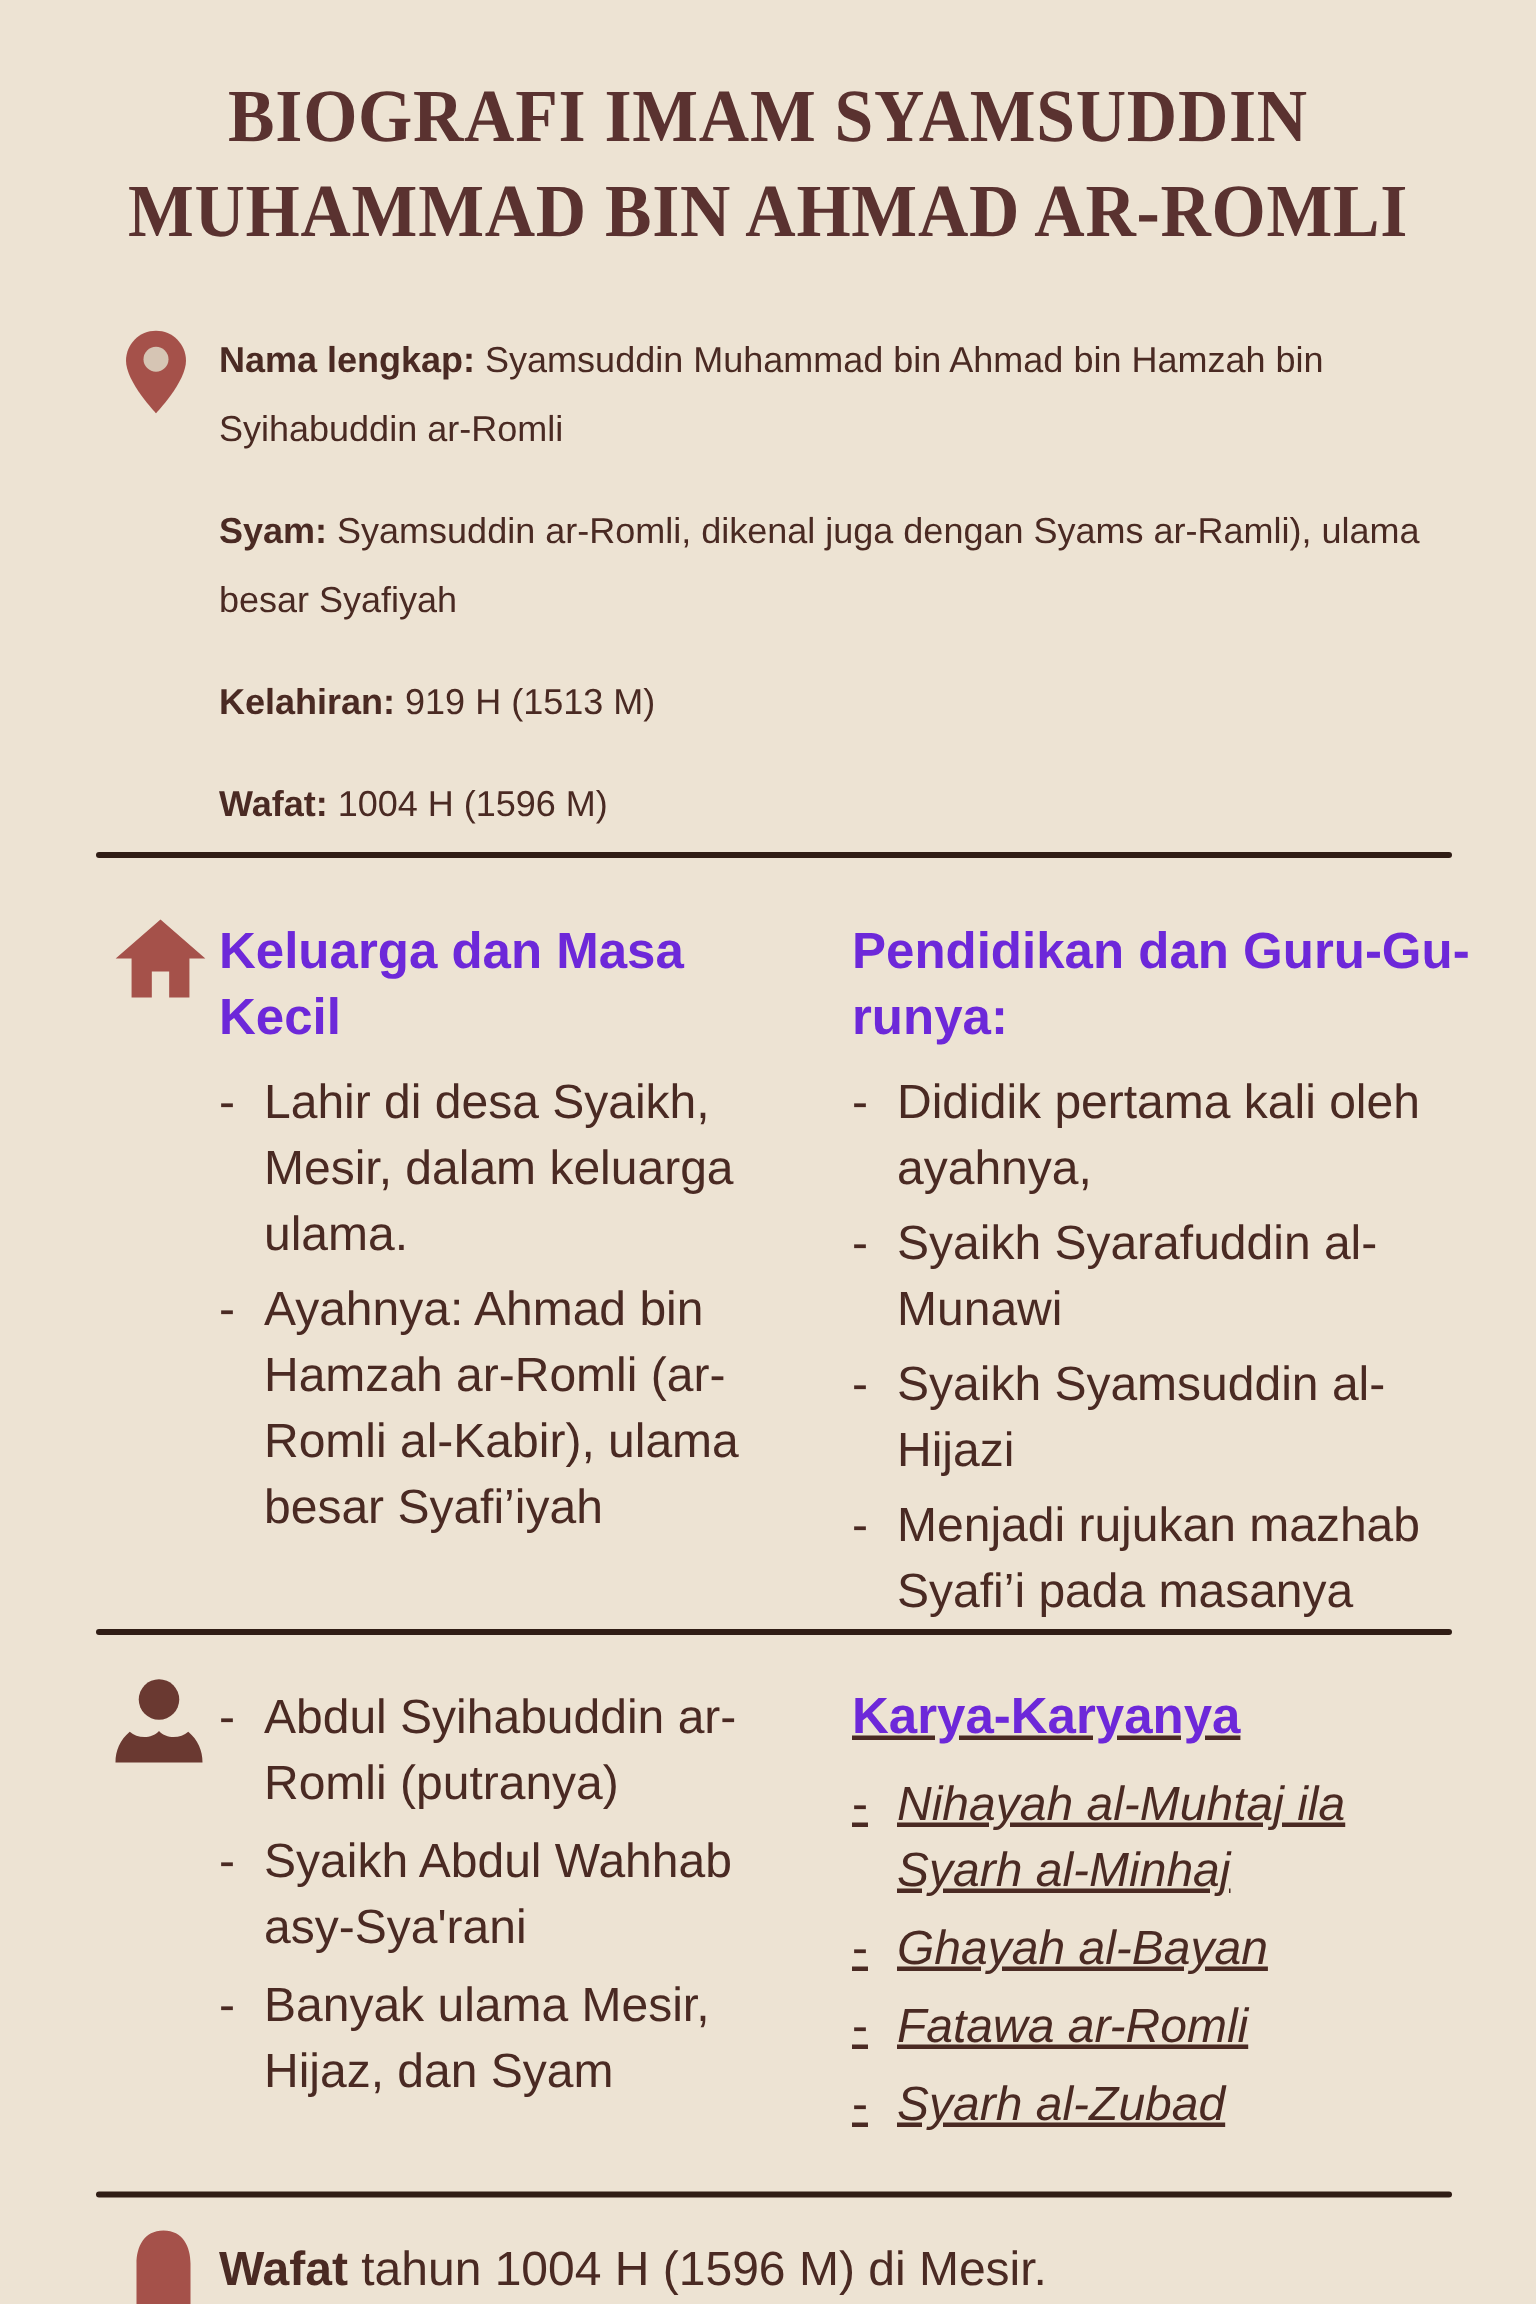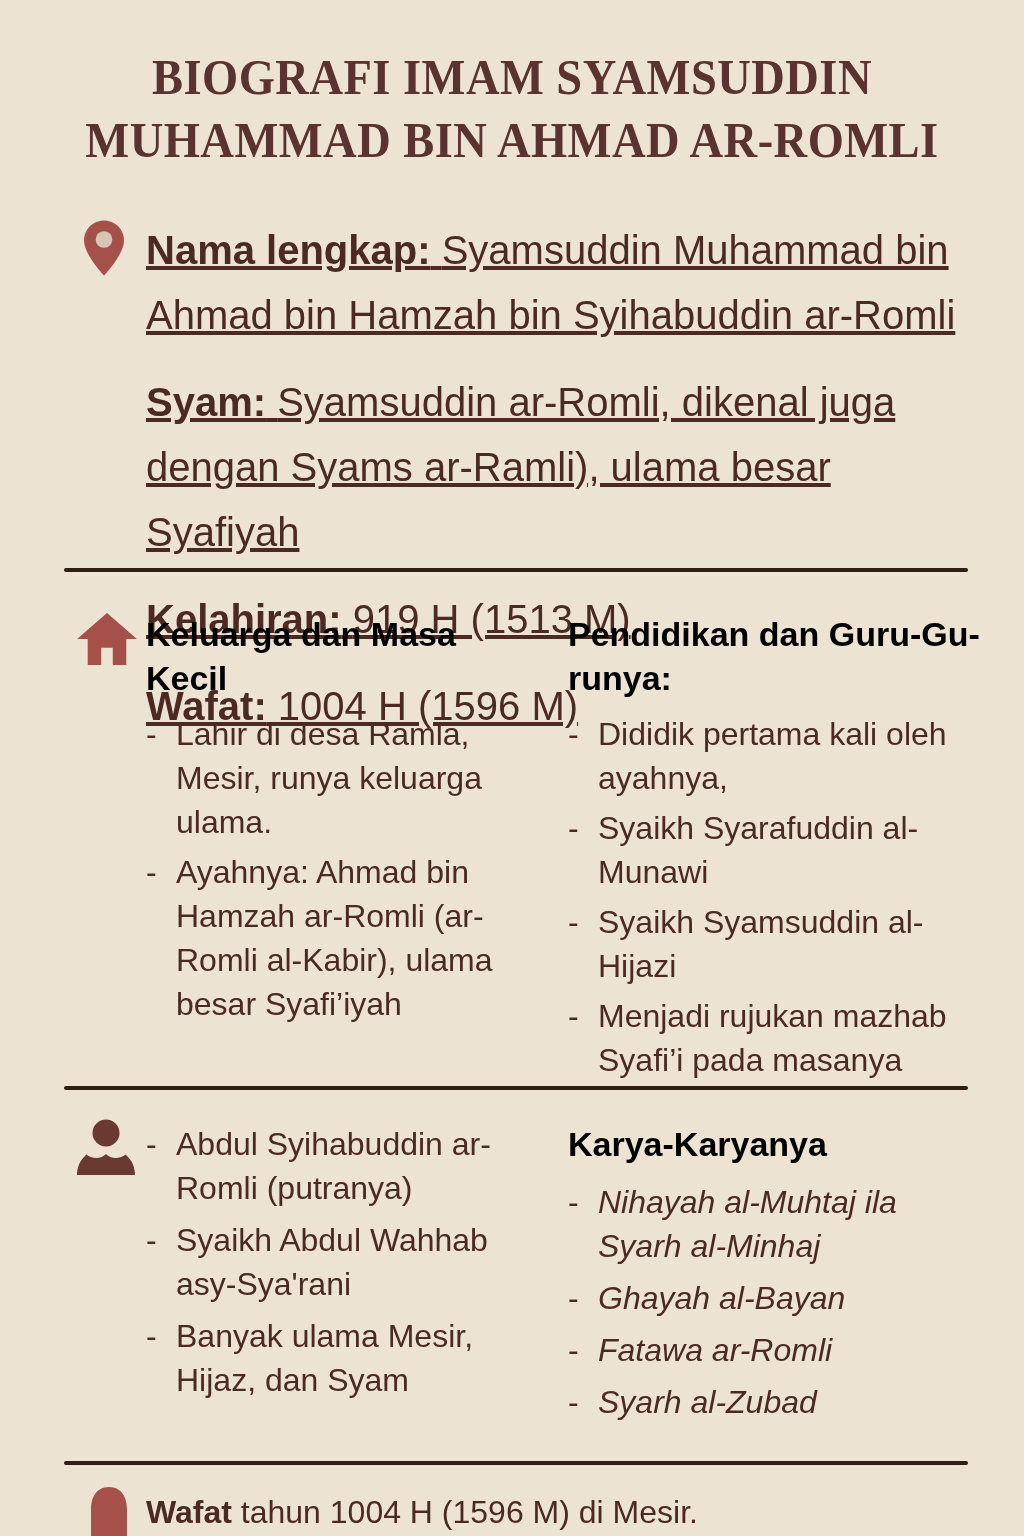--- a/index.html
+++ b/index.html
@@ -14,33 +14,33 @@
   .title{
     position:absolute;top:46px;left:0;width:100%;
     margin:0;text-align:center;
     font-family:"Liberation Serif","DejaVu Serif",serif;
     font-weight:700;font-size:50px;line-height:1.25;
     color:#5A3230;white-space:pre-line;
     transform:scaleX(.93);transform-origin:center top;
     letter-spacing:.5px;
   }
   .icon{position:absolute;}
-  .profile{position:absolute;left:146px;top:218px;width:818px;font-size:40px;line-height:65px;text-decoration:underline;}
+  .profile{position:absolute;left:146px;top:218px;width:818px;font-size:24px;line-height:46px;}
   .profile p{margin:0 0 22px;}
   .lbl{font-weight:700;}
   .divider{position:absolute;left:64px;width:904px;height:4px;background:#301D15;border-radius:2px;}
   #divider-1{top:568px;}
   #divider-2{top:1086px;}
   #divider-3{top:1461px;}
   .col{position:absolute;font-size:32px;line-height:44px;}
-  .col h2{font-size:34px;line-height:44px;font-weight:700;margin:0 0 12px;white-space:pre-line;color:#000000;}
+  .col h2{font-size:34px;line-height:44px;font-weight:700;margin:0 0 12px;white-space:pre-line;color:#6d28d9;}
   #col-family{left:146px;top:612px;width:392px;}
   #col-education{left:568px;top:612px;width:414px;}
   #col-students{left:146px;top:1122px;width:398px;}
-  #col-works{left:568px;top:1122px;width:414px;}
+  #col-works{left:568px;top:1122px;width:414px;text-decoration:underline;}
   #col-students h2,#col-works h2{margin-bottom:14px;}
   .li{display:flex;margin:0 0 6px;}
   #col-students .li,#col-works .li{margin-bottom:8px;}
   .li .dash{flex:0 0 30px;}
   .works-text{font-style:italic;}
   .footer-text{position:absolute;left:146px;top:1490px;width:820px;font-size:32px;line-height:44px;}
 </style>
 </head>
 <body>
 
@@ -68,21 +68,21 @@
   <span class="icon" style="left:76px;top:612px;">
     <svg width="62" height="54" viewBox="0 0 64 56">
       <path d="M32 1 L63 28 L52 28 L52 55 L38 55 L38 37 L26 37 L26 55 L12 55 L12 28 L1 28 Z" fill="#A5514A"></path>
     </svg>
   </span>
 
   <div class="col" id="col-family">
     <h2>Keluarga dan Masa Kecil</h2>
     <div class="li">
         <span class="dash">-</span>
-        <span>Lahir di desa Ramla, Mesir, runya keluarga ulama.</span>
+        <span>Lahir di desa Syaikh, Mesir, dalam keluarga ulama.</span>
       </div>
     <div class="li">
         <span class="dash">-</span>
         <span>Ayahnya: Ahmad bin Hamzah ar-Romli (ar-Romli al-Kabir), ulama besar Syafi’iyah</span>
       </div>
   </div>
 
   <div class="col" id="col-education">
     <h2>Pendidikan dan Guru-Gu-
 runya:</h2>

